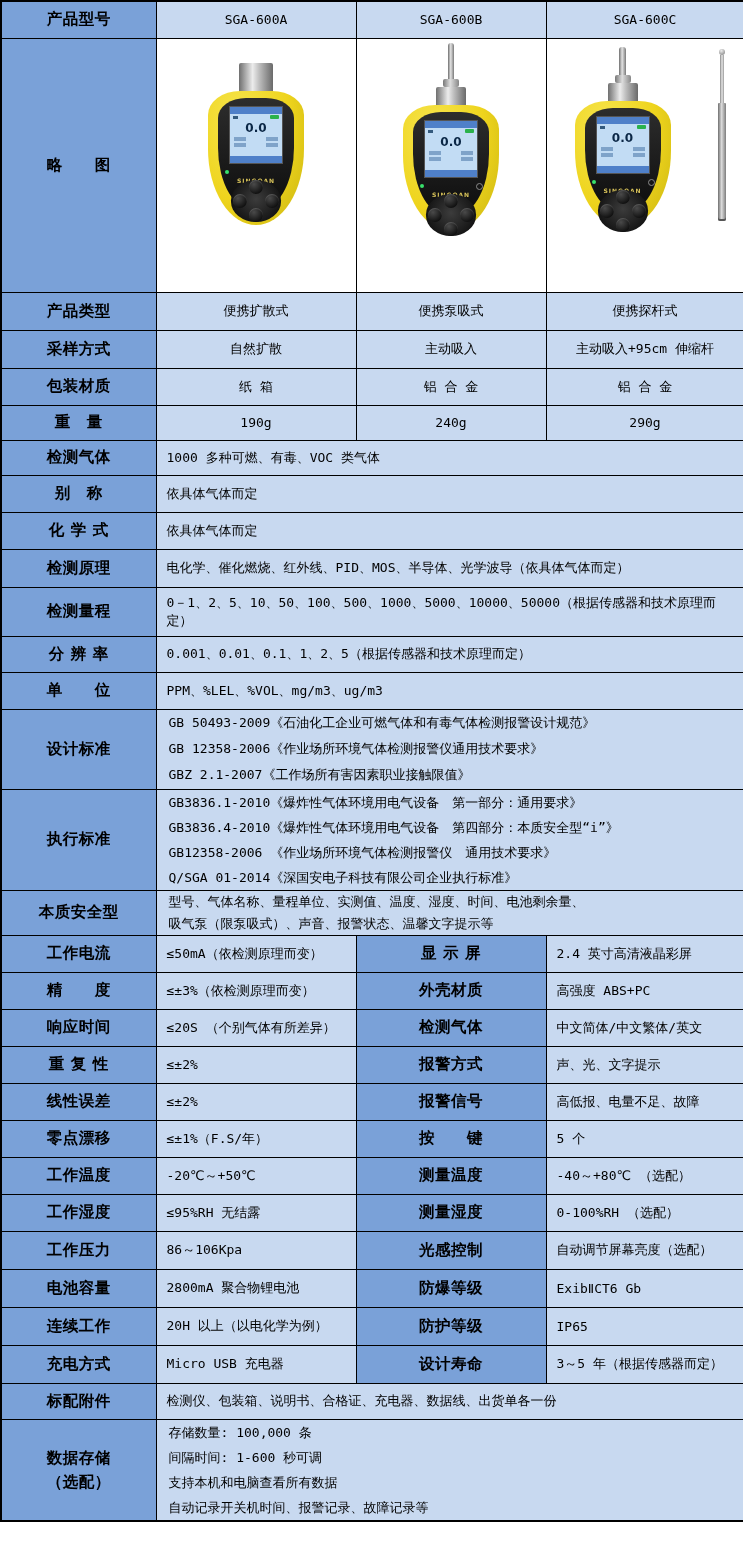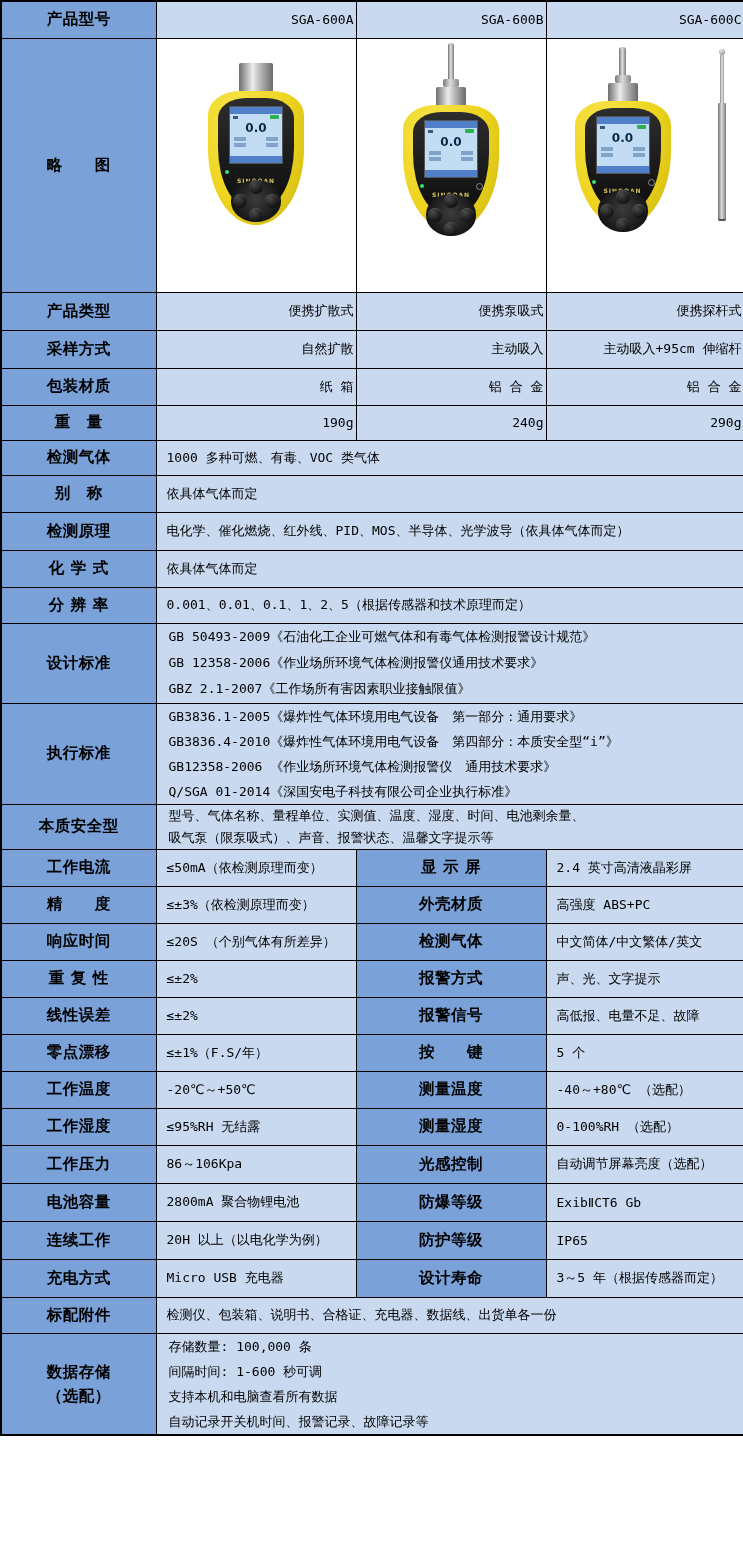--- a/index.html
+++ b/index.html
@@ -2,21 +2,21 @@
 <html><head>
 <meta charset="utf-8">
 <style>
   html,body{margin:0;padding:0;background:#fff;}
   body{width:743px;font-family:"DejaVu Sans","Liberation Sans",sans-serif;color:#000;}
   table{width:743px;table-layout:fixed;border-collapse:collapse;}
   td{border:1.6px solid #000;padding:0 2px;overflow:hidden;vertical-align:middle;}
   table{border-left:2.5px solid #000;border-top:2px solid #000;border-bottom:2px solid #000;border-right:1px solid #9db6d8;}
   .lbl{background:#7AA1D8;font-weight:bold;font-size:15.5px;text-align:center;letter-spacing:.5px;}
   .val{background:#C8D9F0;font-size:13px;font-family:"DejaVu Sans Mono","DejaVu Sans",monospace;}
-  .c{text-align:right;}
+  .c{text-align:center;}
   .lv{text-align:left;padding:6px 10px;}
   .lines{text-align:left;padding:0 0 0 12px;}
   .lh26 div{line-height:26px;}
   .lh25 div{line-height:25px;}
   .lh22 div{line-height:22px;}
   .dimc{font-size:12px;text-align:left;padding:0 4px;}
   .dimc div{line-height:25px;}
   .stlbl div{line-height:24px;}
   .imgcell{background:#fff;position:relative;vertical-align:top;}
 
@@ -225,45 +225,53 @@
   </tr>
 
   <tr style="height:35px">
     <td class="lbl">检测气体</td>
     <td class="val lv" colspan="3">1000 多种可燃、有毒、VOC 类气体</td>
   </tr>
   <tr style="height:37px">
     <td class="lbl">别　称</td>
     <td class="val lv" colspan="3">依具体气体而定</td>
   </tr>
+  <tr style="height:37px">
+    <td class="lbl">化 学 式</td>
+    <td class="val lv" colspan="3">依具体气体而定</td>
+  </tr>
   <tr style="height:38px">
     <td class="lbl">检测原理</td>
     <td class="val lv" colspan="3">电化学、催化燃烧、红外线、PID、MOS、半导体、光学波导（依具体气体而定）</td>
   </tr>
   <tr style="height:37px">
-    <td class="lbl">化 学 式</td>
-    <td class="val lv" colspan="3">依具体气体而定</td>
+    <td class="lbl">检测量程</td>
+    <td class="val lv" colspan="3">0－1、2、5、10、50、100、500、1000、5000、10000、50000（根据传感器和技术原理而定）</td>
   </tr>
   <tr style="height:36px">
     <td class="lbl">分 辨 率</td>
     <td class="val lv" colspan="3">0.001、0.01、0.1、1、2、5（根据传感器和技术原理而定）</td>
+  </tr>
+  <tr style="height:37px">
+    <td class="lbl">单　　位</td>
+    <td class="val lv" colspan="3">PPM、%LEL、%VOL、mg/m3、ug/m3</td>
   </tr>
 
   <tr style="height:80px">
     <td class="lbl">设计标准</td>
     <td class="val lines lh26" colspan="3">
       <div>GB 50493-2009《石油化工企业可燃气体和有毒气体检测报警设计规范》</div>
       <div>GB 12358-2006《作业场所环境气体检测报警仪通用技术要求》</div>
       <div>GBZ 2.1-2007《工作场所有害因素职业接触限值》</div>
     </td>
   </tr>
   <tr style="height:100px">
     <td class="lbl">执行标准</td>
     <td class="val lines lh25" colspan="3">
-      <div>GB3836.1-2005《爆炸性气体环境用电气设备　第一部分：通用要求》</div>
+      <div>GB3836.1-2010《爆炸性气体环境用电气设备　第一部分：通用要求》</div>
       <div>GB3836.4-2010《爆炸性气体环境用电气设备　第四部分：本质安全型“i”》</div>
       <div>GB12358-2006 《作业场所环境气体检测报警仪　通用技术要求》</div>
       <div>Q/SGA 01-2014《深国安电子科技有限公司企业执行标准》</div>
     </td>
   </tr>
   <tr style="height:45px">
     <td class="lbl">本质安全型</td>
     <td class="val lines lh22" colspan="3">
       <div>型号、气体名称、量程单位、实测值、温度、湿度、时间、电池剩余量、</div>
       <div>吸气泵（限泵吸式）、声音、报警状态、温馨文字提示等</div>

